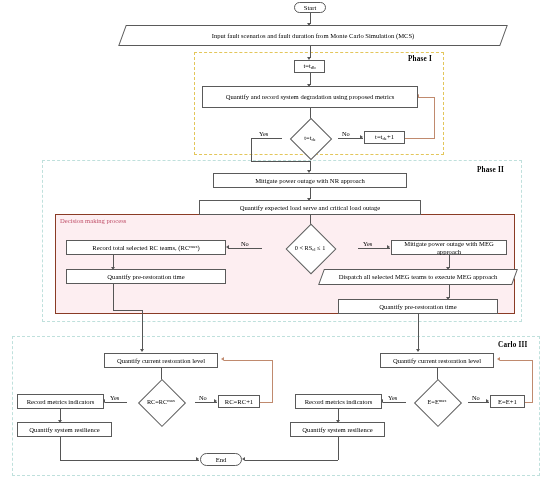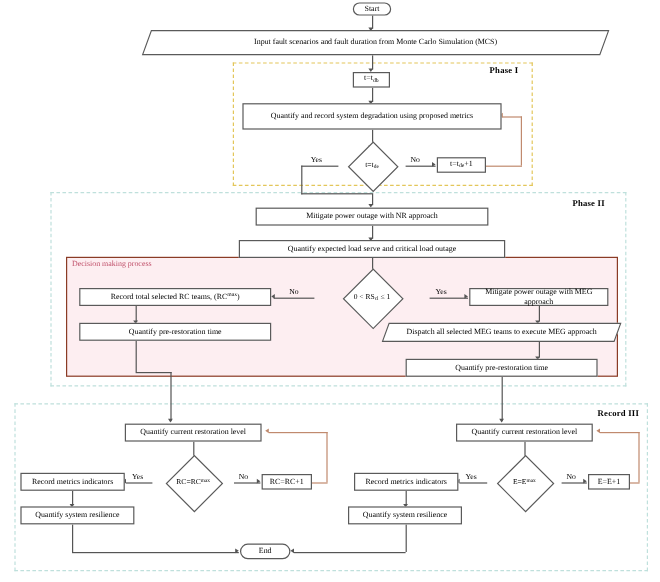--- a/index.html
+++ b/index.html
@@ -50,21 +50,21 @@
 
 <div id="canvas">
 
   <div class="phase phase-1" style="left:194px;top:52px;width:250px;height:103px;"></div>
   <div class="phase-label" style="left:408px;top:55px;">Phase I</div>
 
   <div class="phase phase-2" style="left:42px;top:160px;width:480px;height:162px;"></div>
   <div class="phase-label" style="left:477px;top:166px;">Phase II</div>
 
   <div class="phase phase-3" style="left:12px;top:336px;width:528px;height:140px;"></div>
-  <div class="phase-label" style="left:498px;top:341px;">Record III</div>
+  <div class="phase-label" style="left:498px;top:341px;">Carlo III</div>
 
   <div class="dmp" style="left:55px;top:214px;width:460px;height:100px;"></div>
   <div class="dmp-label" style="left:60px;top:217px;">Decision making process</div>
 
   <div class="node term" style="left:294px;top:2px;width:32px;height:11px;">
     <span>Start</span>
   </div>
 
   <div class="ln lnv" style="left:309.6px;top:13px;height:11px;"></div>
   <div class="arw arw-d" style="left:307.4px;top:22.5px;"></div>

